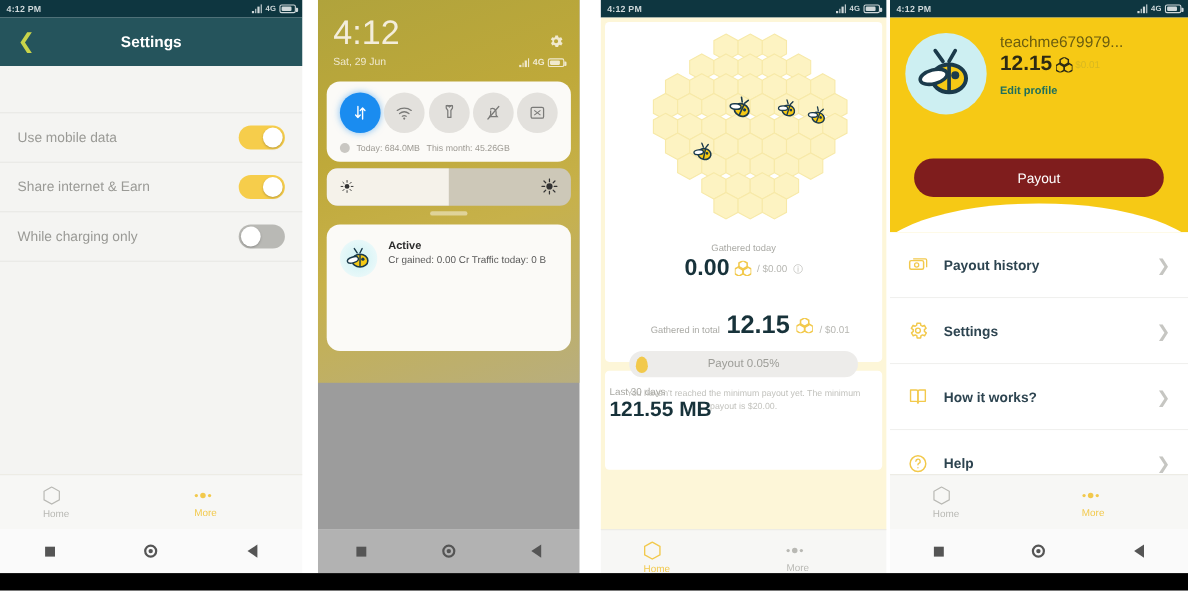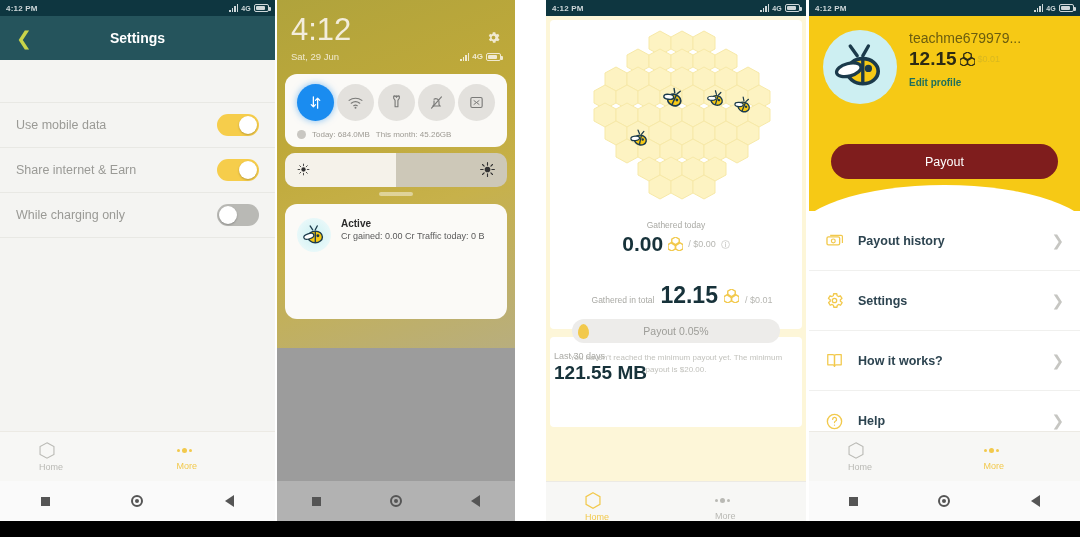--- a/index.html
+++ b/index.html
@@ -7,21 +7,21 @@
     width: 1080px; height: 537px;
     background: #ffffff;
     font-family: "Liberation Sans", sans-serif;
     overflow: hidden;
   }
   .stage { position: relative; width: 1080px; height: 537px; background: #ffffff; }
 
   
   .phone { position: absolute; top: 0; height: 521px; overflow: hidden; background: #fff; }
   .p1 { left: 0;   width: 275px; }
-  .p2 { left: 277px; width: 238px; }
+  .p2 { left: 289px; width: 238px; }
   .p3 { left: 546px; width: 260px; }
   .p4 { left: 809px; width: 271px; }
 
   .bottom-bar { position: absolute; left: 0; bottom: 0; width: 100%; height: 16px; background: #000; }
 
   
   .statusbar {
     height: 16px; background: #0e3640; color: #cfd8da;
     display: flex; align-items: center; justify-content: space-between;
     padding: 0 6px; font-size: 8px; font-weight: bold; letter-spacing: .2px;

